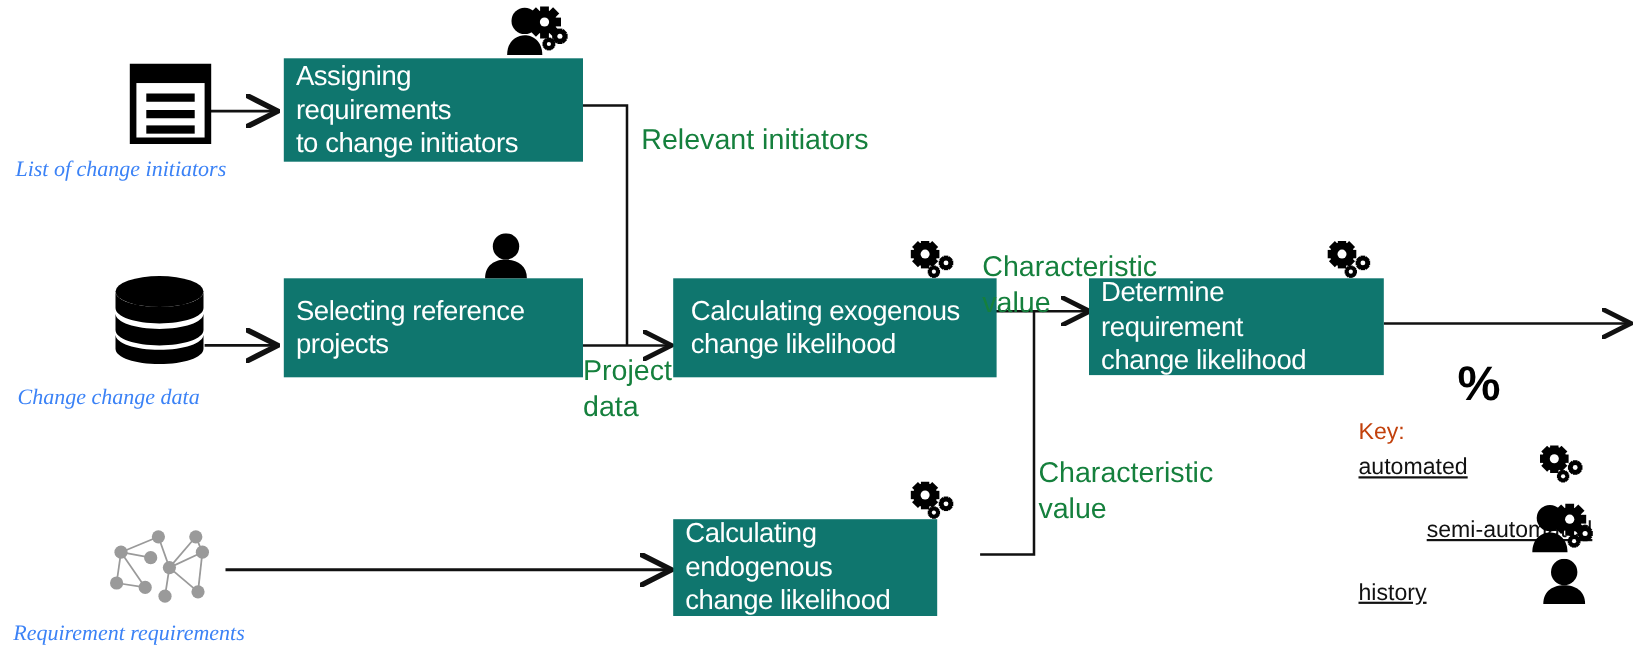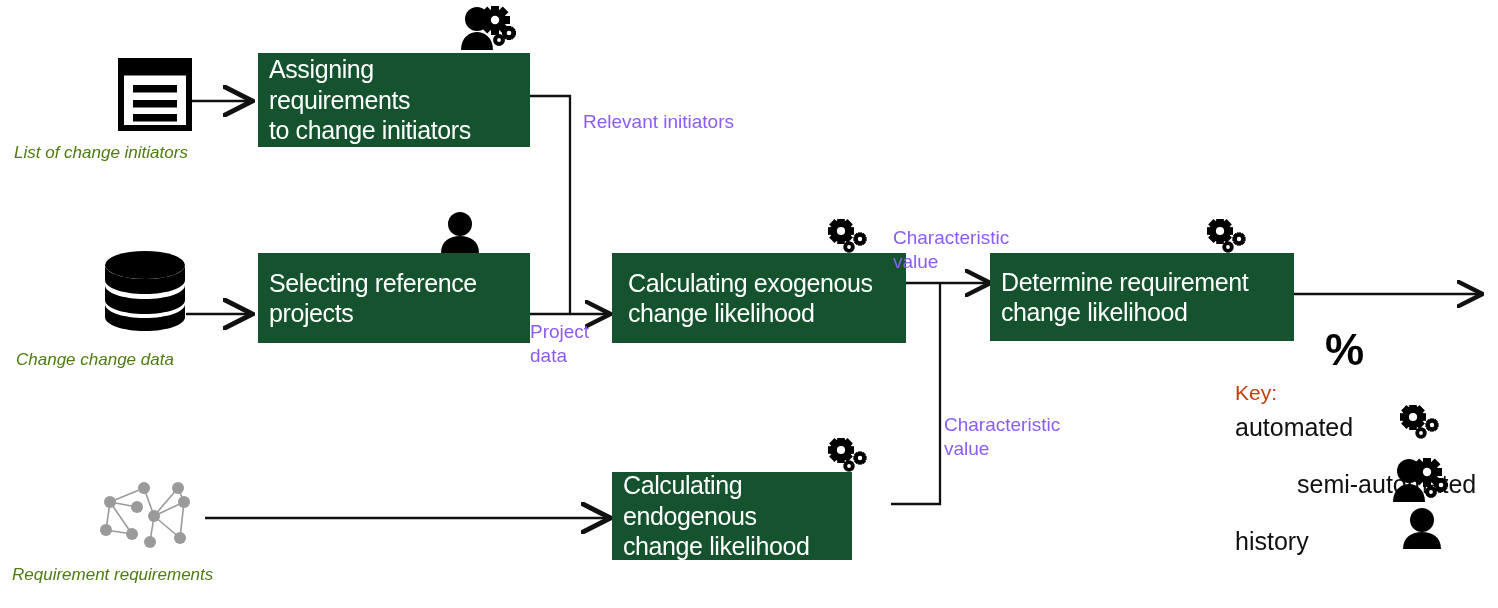--- a/index.html
+++ b/index.html
@@ -12,65 +12,66 @@
   }
   #canvas {
     position: relative;
     width: 1498px;
     height: 608px;
     background: #ffffff;
     overflow: hidden;
   }
   .proc-box {
     position: absolute;
-    background: #14532d;
+    background: #0f766e;
     color: #ffffff;
     font-family: "Liberation Sans", sans-serif;
     font-size: 25px;
     font-weight: 400;
     line-height: 1.22;
     letter-spacing: -0.4px;
     padding: 8px 10px 8px 11px;
     box-sizing: border-box;
     display: flex;
     flex-direction: column;
     justify-content: center;
     white-space: pre-line;
   }
   .artifact-label {
     position: absolute;
-    font-family: Liberation Sans, sans-serif;
+    font-family: Liberation Serif, serif;
     font-style: italic;
-    font-size: 17px;
-    color: #4d7c0f;
+    font-size: 20px;
+    color: #3b82f6;
     white-space: nowrap;
   }
   .flow-label {
     position: absolute;
     font-family: "Liberation Sans", sans-serif;
-    font-size: 19px;
-    color: #8b5cf6;
+    font-size: 26px;
+    color: #15803d;
     line-height: 1.28;
     white-space: pre-line;
   }
   .flow-label.italic {
     font-style: italic;
   }
   .key-title {
     position: absolute;
     font-family: "Liberation Sans", sans-serif;
     font-size: 21px;
     color: #c2410c;
   }
   .key-label {
     position: absolute;
     font-family: "Liberation Sans", sans-serif;
-    font-size: 25px;
+    font-size: 21px;
     color: #111;
     white-space: nowrap;
+    text-decoration: underline;
   }
   .pct {
     position: absolute;
     font-family: "Liberation Sans", sans-serif;
     font-size: 44px;
     font-weight: bold;
     color: #000;
   }
   svg.layer {
     position: absolute;
@@ -169,21 +170,21 @@
 
   <div class="proc-box" style="left:258px; top:253px; width:272px; height:90px;">Selecting reference
 projects</div>
 
   <div class="proc-box" style="left:612px; top:253px; width:294px; height:90px;padding-left:16px;">Calculating exogenous
 change likelihood</div>
 
   <div class="proc-box" style="left:612px; top:472px; width:240px; height:88px;">Calculating endogenous
 change likelihood</div>
 
-  <div class="proc-box" style="left:990px; top:253px; width:304px; height:88px;">Determine requirement
+  <div class="proc-box" style="left:990px; top:253px; width:268px; height:88px;">Determine requirement
 change likelihood</div>
 
   <div class="icon-abs" style="left:458px; top:6px;">
     <svg width="62" height="46" viewBox="0 0 62 46">
       <circle cx="19" cy="13" r="12" fill="#000"></circle>
       <path d="M3,44 C3,31 12,26 19,26 C26,26 35,31 35,44 Z" fill="#000"></path>
       <g fill="#000">
         <path d="M37,14 m-11,0 a11,11 0 1,0 22,0 a11,11 0 1,0 -22,0"></path>
         <rect x="33" y="-1" width="8" height="30"></rect>
         <rect x="22" y="10" width="30" height="8"></rect>

